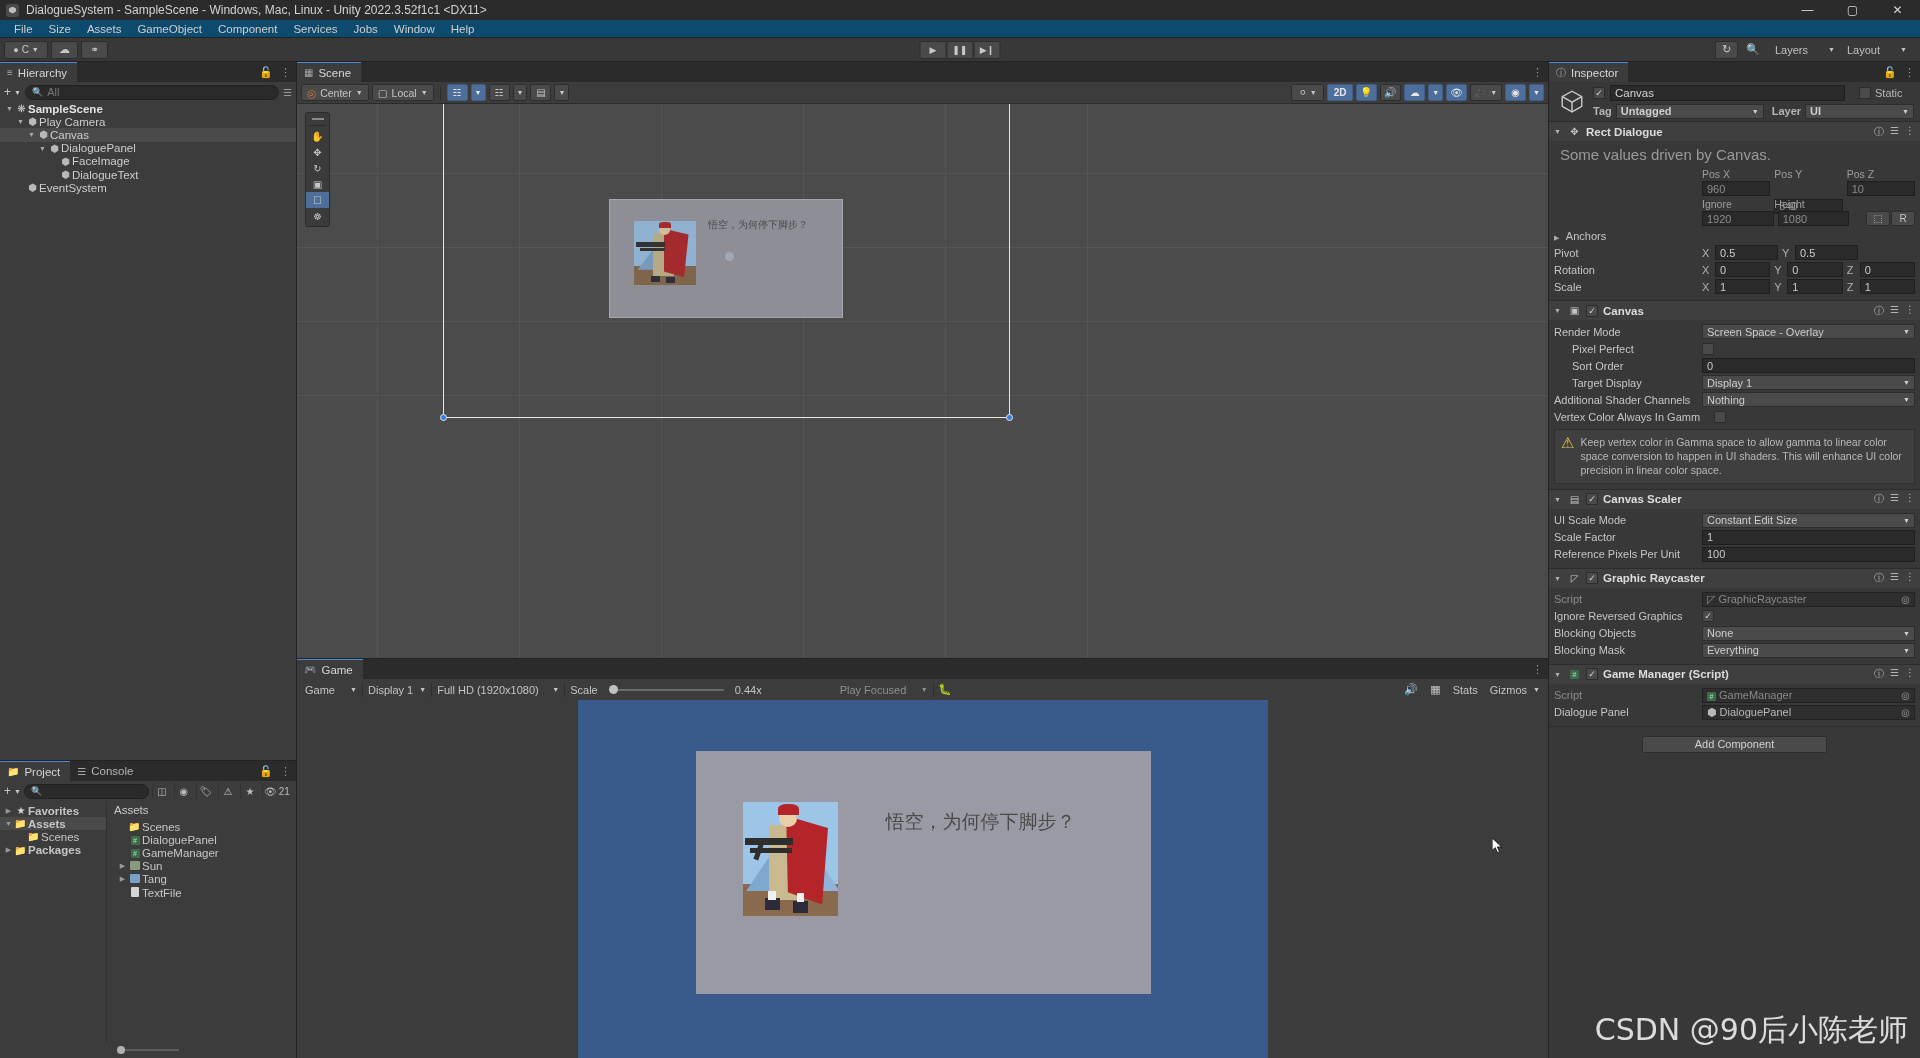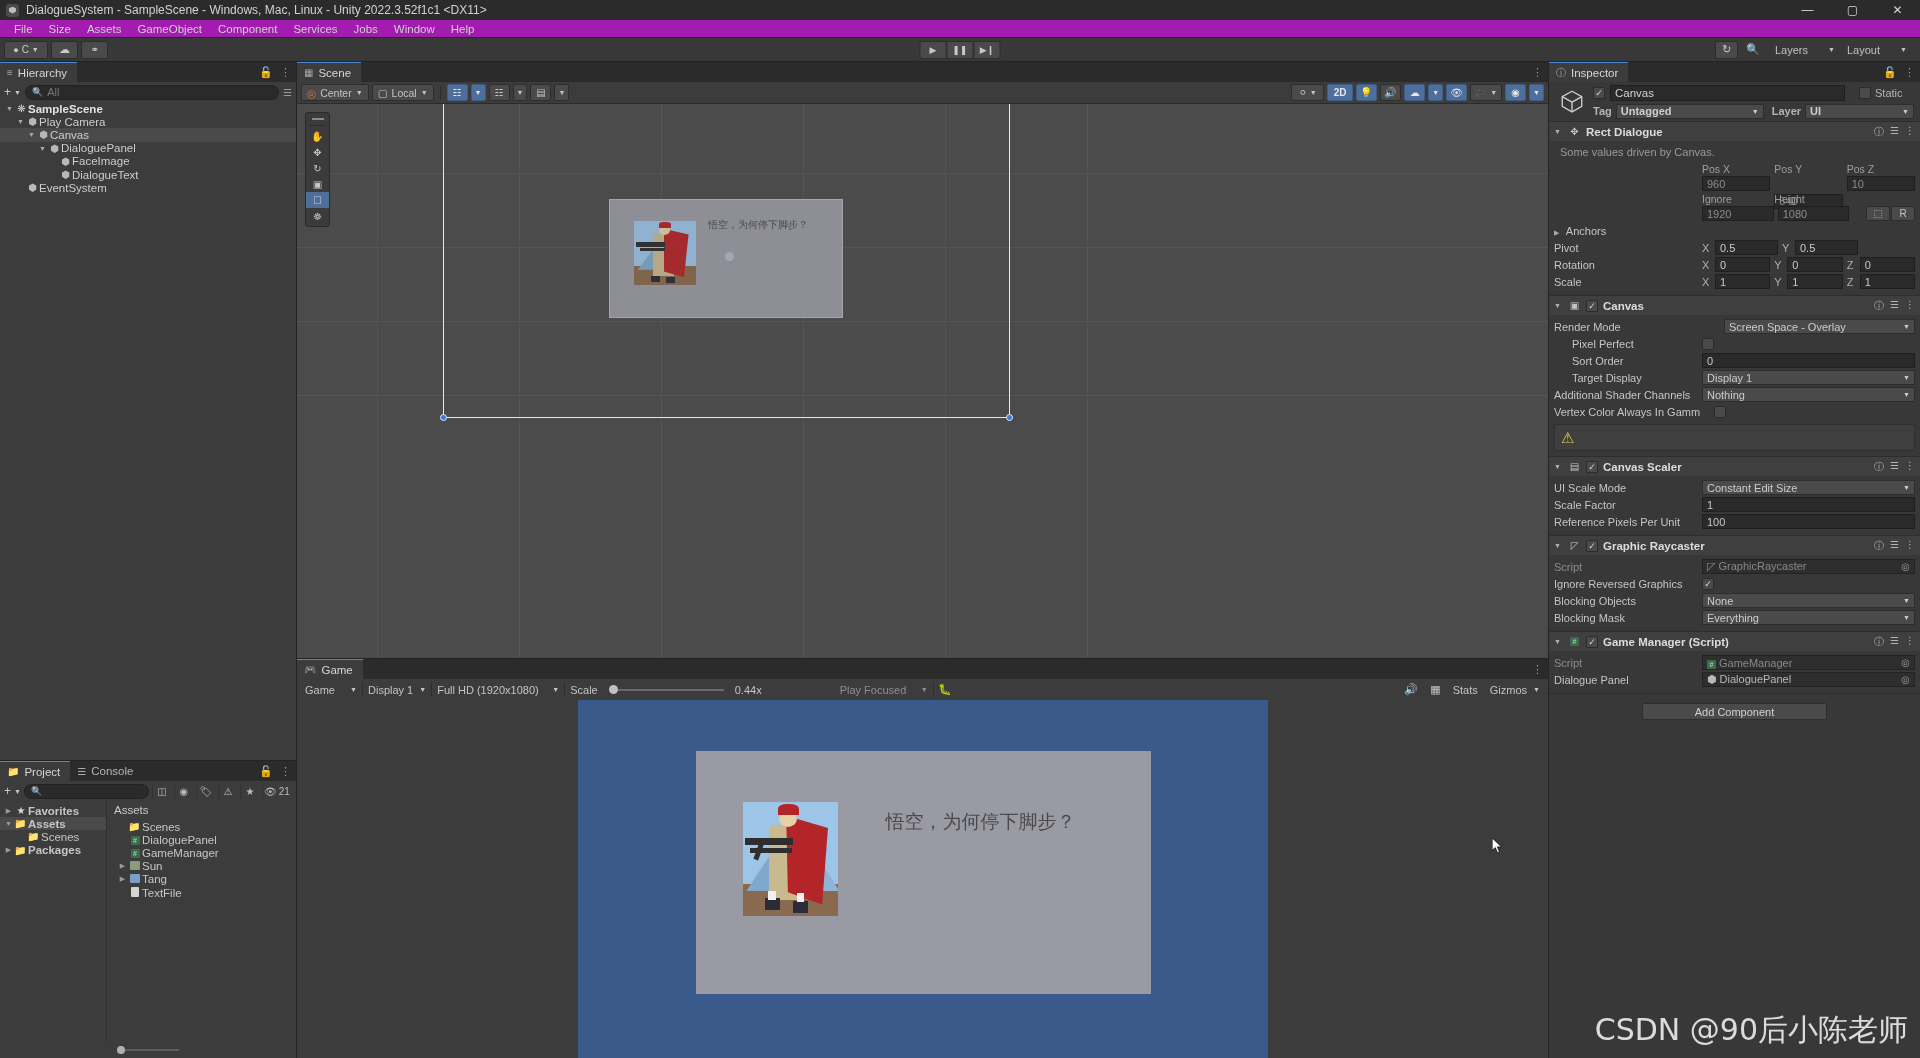--- a/index.html
+++ b/index.html
@@ -12,21 +12,21 @@
     padding-left:6px; font-size:12px; color:#d2d2d2; }
   #titlebar .unity-logo { width:13px; height:13px; border-radius:3px; background:#4b4b4b;
     margin-right:7px; position:relative; }
   #titlebar .unity-logo::after { content:""; position:absolute; inset:3px; background:#bdbdbd;
     clip-path:polygon(50% 0,100% 28%,100% 72%,50% 100%,0 72%,0 28%); }
   #winbtns { margin-left:auto; display:flex; height:20px; }
   #winbtns div { width:45px; display:flex; align-items:center; justify-content:center;
     color:#d8d8d8; font-size:12px; }
 
   
-  #menubar { height:18px; background:#a21caf; display:flex; align-items:center;
+  #menubar { height:18px; background:#0c4a6e; display:flex; align-items:center;
     padding-left:6px; border-bottom:1px solid #232323; }
   #menubar span { padding:0 8px; font-size:11.5px; color:#cfcfcf; line-height:18px; }
 
   
   #toolbar { height:24px; background:#383838; display:flex; align-items:center;
     padding:0 4px; border-bottom:1px solid #232323; position:relative; }
   .tbtn { height:18px; min-width:22px; background:#4a4a4a; border:1px solid #2d2d2d;
     border-radius:2px; display:flex; align-items:center; justify-content:center;
     margin-right:3px; color:#c8c8c8; font-size:10px; padding:0 4px; }
   .tbtn.flat { background:transparent; border-color:transparent; }
@@ -203,21 +203,21 @@
     justify-content:space-between; }
   .drop .car { font-size:7px; }
   .objfld { height:15px; background:#2e2e2e; border:1px solid #222; color:#b8b8b8;
     font-size:11px; padding:0 4px; display:flex; align-items:center;
     justify-content:space-between; }
   .objfld.dim { color:#888; }
   .objfld .targ { font-size:10px; color:#9e9e9e; }
   .cbx { width:12px; height:12px; background:#4a4a4a; border:1px solid #2b2b2b;
     border-radius:1px; display:flex; align-items:center; justify-content:center;
     color:#d8d8d8; font-size:9px; }
-  .drivenote { font-size:11px; color:#9a9a9a; padding:2px 0 4px 6px; }
+  .drivenote { font-size:15px; color:#9a9a9a; padding:2px 0 4px 6px; }
   .colhdr { display:flex; font-size:10.5px; color:#9e9e9e; }
   .infobox { background:#3f3f3f; border:1px solid #2f2f2f; display:flex; gap:6px;
     padding:5px 6px; margin-top:4px; }
   .infobox .warn { color:#e8c547; font-size:15px; line-height:1; }
   .infobox .itxt { font-size:10.5px; color:#b9b9b9; line-height:1.35; }
   #addcomp { margin:9px auto; width:185px; height:17px; background:#4a4a4a;
     border:1px solid #2d2d2d; border-radius:2px; display:flex; align-items:center;
     justify-content:center; font-size:11px; color:#d2d2d2; }
 
   #watermark { position:absolute; right:12px; bottom:7px; font-size:30px; color:#e8e8e8;
@@ -782,21 +782,21 @@
           <span class="rgt">
             <span>ⓘ</span>
             <span>☰</span>
             <span>⋮</span>
           </span>
         </div>
         <div class="compbody">
           <div class="frow">
               <div class="flab">Render Mode</div>
             <div class="fval">
-                <div class="drop" style="flex:1;margin-left:22px;">
+                <div class="drop" style="flex:1;">
               <span>Screen Space - Overlay</span>
               <span class="car">▼</span>
                 </div>
               </div>
             </div>
           <div class="frow">
               <div class="flab ind">Pixel Perfect</div>
             <div class="fval">
                 <div class="cbx"></div>
               </div>
@@ -826,20 +826,21 @@
               </div>
             </div>
           <div class="frow">
               <div class="flab" style="width:160px;">Vertex Color Always In Gamm</div>
             <div class="fval">
                 <div class="cbx"></div>
               </div>
             </div>
           <div class="infobox">
             <span class="warn">⚠</span>
+            <span class="itxt">Keep vertex color in Gamma space to allow gamma to linear color space conversion to happen in UI shaders. This will enhance UI color precision in linear color space.</span>
           </div>
         </div>
       </div>
 
       <div class="comp">
         <div class="comphdr">
           <span class="fold">▼</span>
           <div class="cicon">▤</div>
           <div class="ckbox">✓</div>
           <span class="ctitle">Canvas Scaler</span>

